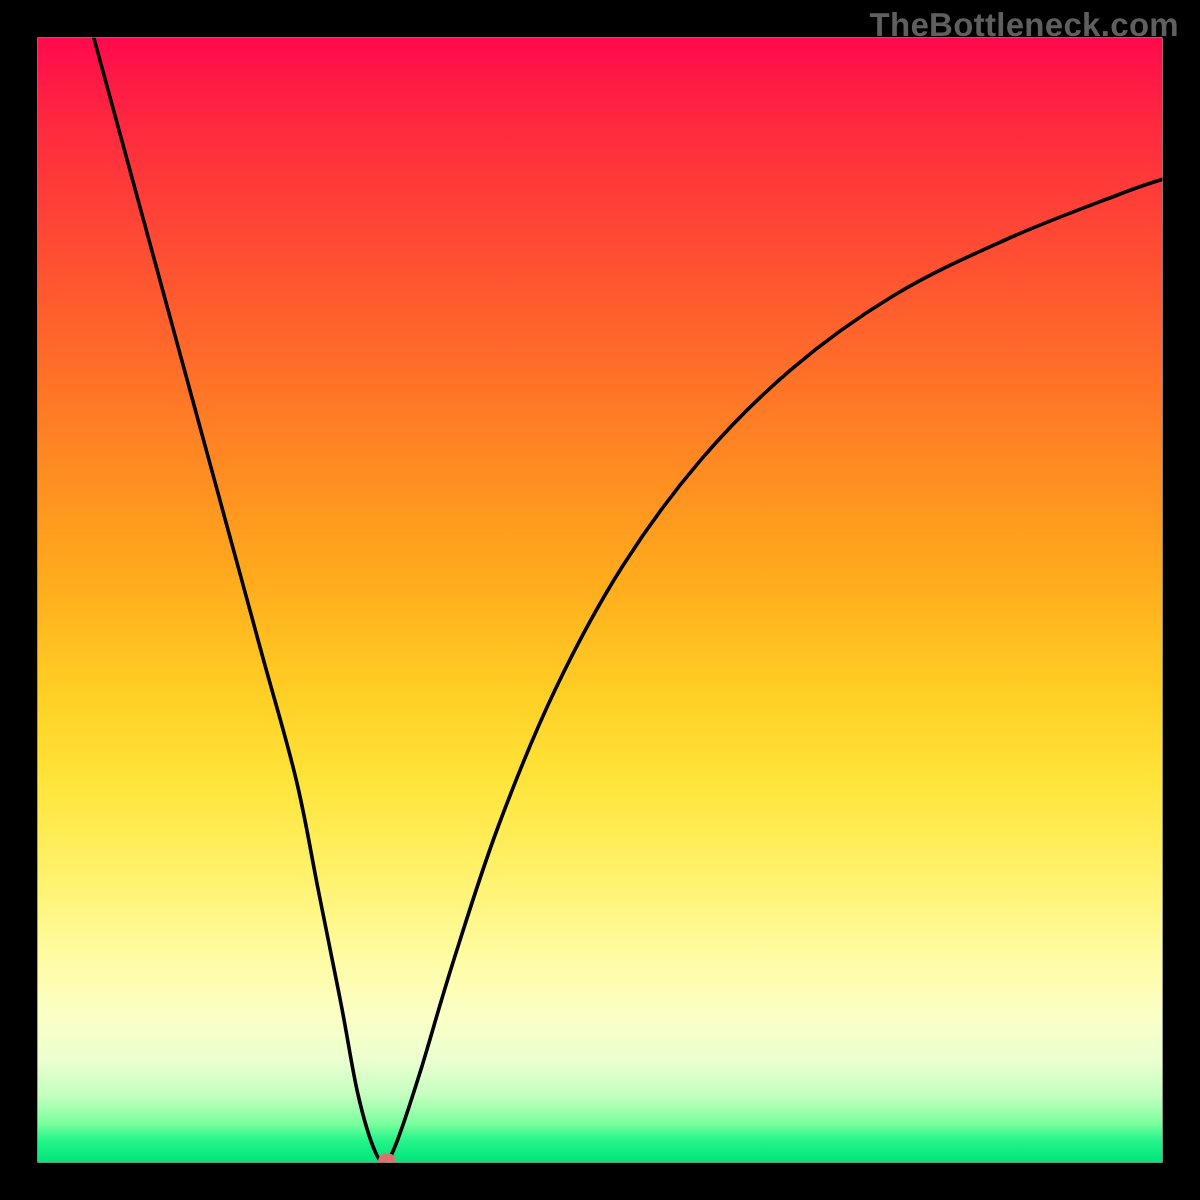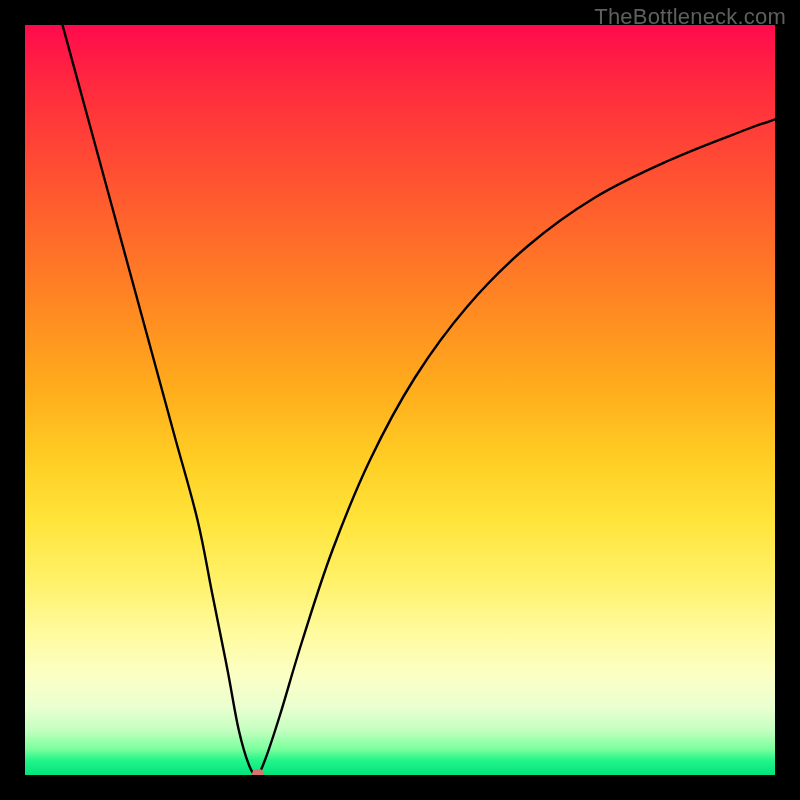--- a/index.html
+++ b/index.html
@@ -9,21 +9,21 @@
     width: 800px;
     height: 800px;
     background: #000;
   }
   .watermark {
     position: absolute;
     top: 4px;
     right: 14px;
     font-family: Arial, Helvetica, sans-serif;
     font-size: 22px;
-    font-weight: normal;
+    font-weight: bold;
     color: #5f5f5f;
     letter-spacing: 0.2px;
     z-index: 10;
   }
   .plot {
     position: absolute;
     left: 25px;
     top: 25px;
     width: 750px;
     height: 750px;

